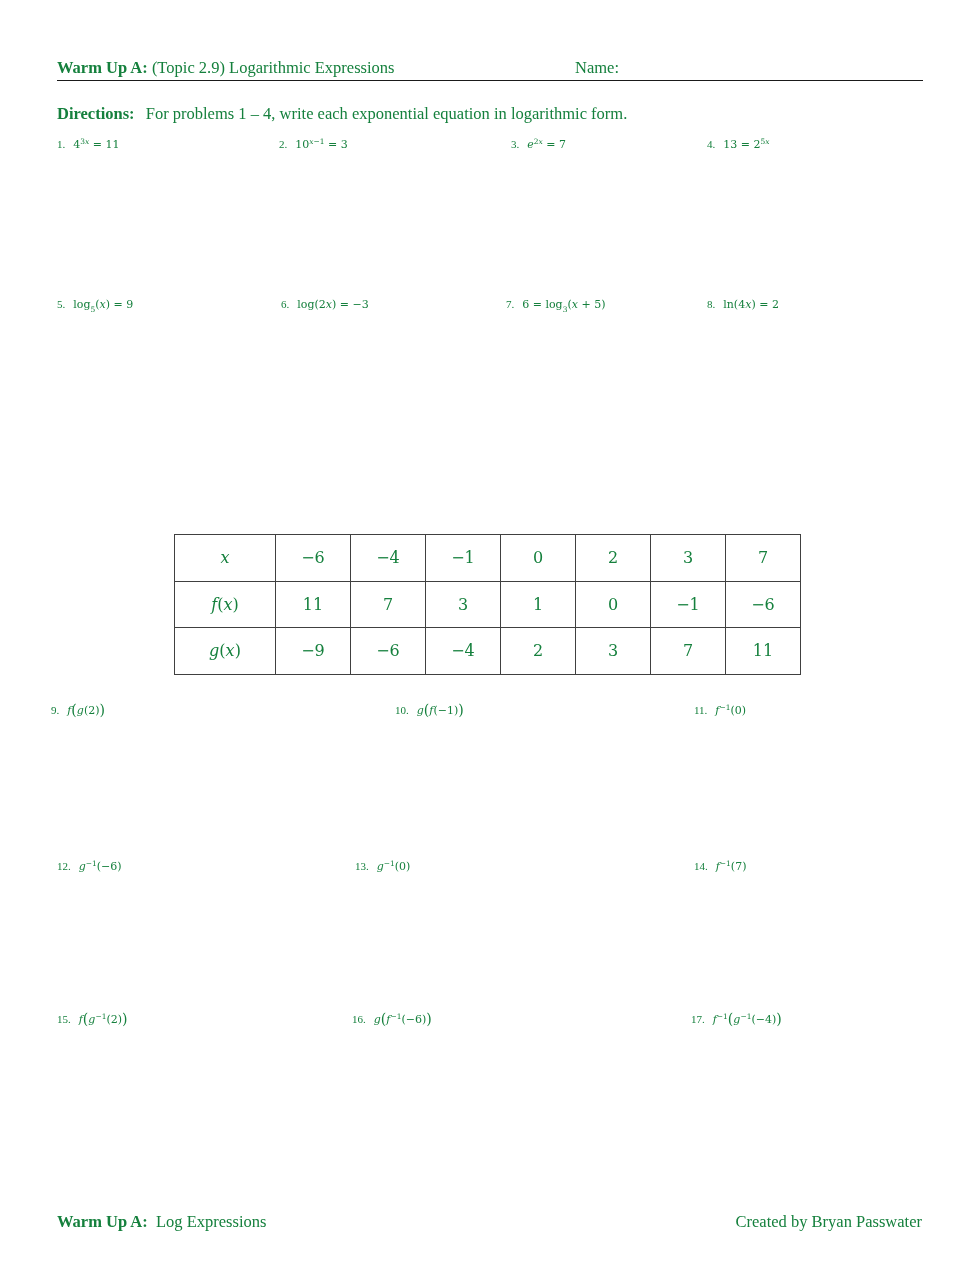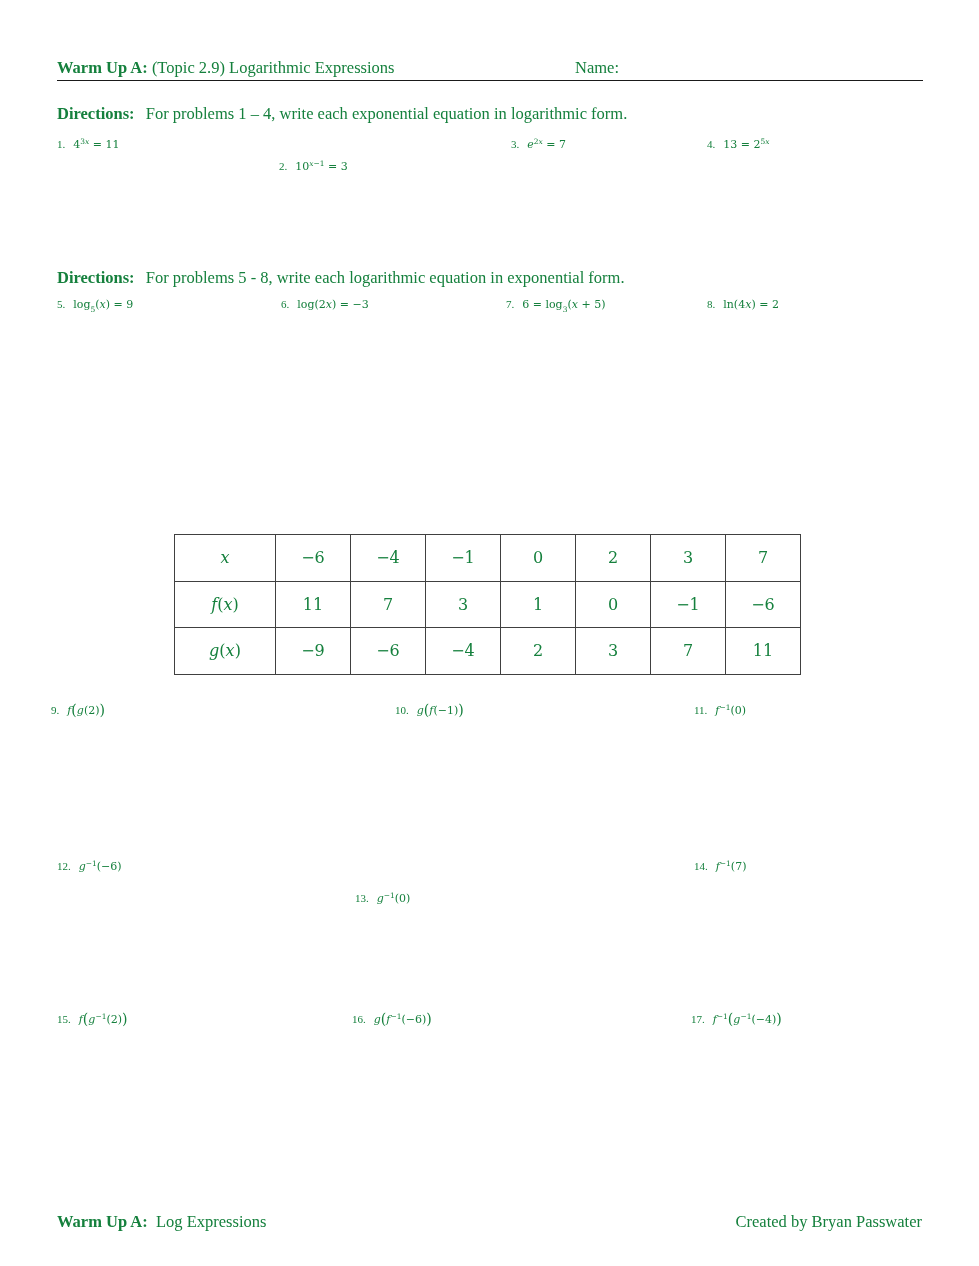--- a/index.html
+++ b/index.html
@@ -24,21 +24,21 @@
   .dirtext { margin-left:7px; }
 
   
   .hdr-title   { left:57px;  top:58px; }
   .name-label  { left:575px; top:58px; }
   .hdr-rule    { left:57px;  top:80px; width:866px; border-top:1.5px solid #1a1a1a; }
 
   
   .dir1 { left:57px; top:104px; }
   .p1 { left:57px;  top:136px; }
-  .p2 { left:279px; top:136px;margin-top:22px; }
+  .p2 { left:279px; top:136px; }
   .p3 { left:511px; top:136px; }
   .p4 { left:707px; top:136px; }
 
   .dir2 { left:57px; top:268px; }
   .p5 { left:57px;  top:298px; }
   .p6 { left:281px; top:298px; }
   .p7 { left:506px; top:298px; }
   .p8 { left:707px; top:298px;text-align:right; }
 
   
@@ -55,21 +55,21 @@
   table.vtable th { width:100px; }
   table.vtable td { width:74px; }
 
   .caption { left:57px; top:660px; }
 
   .p9  { left:51px;  top:702px; }
   .p10 { left:356px; top:702px;margin-left:39px; }
   .p11 { left:694px; top:702px; }
 
   .p12 { left:57px;  top:858px; }
-  .p13 { left:355px; top:858px;margin-top:32px; }
+  .p13 { left:355px; top:858px; }
   .p14 { left:694px; top:858px; }
 
   .p15 { left:57px;  top:1011px; }
   .p16 { left:352px; top:1011px; }
   .p17 { left:691px; top:1011px; }
 
   
   .ftr-left   { left:57px; top:1212px; }
   .ftr-center { left:0; right:0; top:1212px; text-align:center; }
   .ftr-right  { right:57px; top:1212px; text-align:right; }
@@ -85,21 +85,20 @@
   <div class="abs hdr-rule"></div>
 
   
   <div class="abs dir1"><span class="b">Directions:</span><span class="dirtext"> For problems 1 – 4, write each exponential equation in logarithmic form.</span></div>
   <div class="abs p1 math"><span class="pnum">1.</span><span><span>4</span><sup>3</sup><sup class="mi">x</sup><span> = 11</span></span></div>
   <div class="abs p2 math"><span class="pnum">2.</span><span><span>10</span><sup class="mi">x</sup><sup>−1</sup><span> = 3</span></span></div>
   <div class="abs p3 math"><span class="pnum">3.</span><span><span class="mi">e</span><sup>2</sup><sup class="mi">x</sup><span> = 7</span></span></div>
   <div class="abs p4 math"><span class="pnum">4.</span><span><span>13 = 2</span><sup>5</sup><sup class="mi">x</sup></span></div>
 
   
-  <div class="abs dir2"><span class="b">Directions:</span><span class="dirtext"> For problems 5 - 8, write each logarithmic equation in exponential form.</span></div>
   <div class="abs p5 math"><span class="pnum">5.</span><span><span>log</span><sub>5</sub><span>(</span><span class="mi">x</span><span>) = 9</span></span></div>
   <div class="abs p6 math"><span class="pnum">6.</span><span><span>log(2</span><span class="mi">x</span><span>) = −3</span></span></div>
   <div class="abs p7 math"><span class="pnum">7.</span><span><span>6 = log</span><sub>3</sub><span>(</span><span class="mi">x</span><span> + 5)</span></span></div>
   <div class="abs p8 math"><span class="pnum">8.</span><span><span>ln(4</span><span class="mi">x</span><span>) = 2</span></span></div>
 
   
   <div class="abs vtable-wrap">
     <table class="vtable"><tbody><tr><th><span class="mi">x</span></th><td>−6</td><td>−4</td><td>−1</td><td>0</td><td>2</td><td>3</td><td>7</td></tr><tr><th><span class="mi">f</span><span>(</span><span class="mi">x</span><span>)</span></th><td>11</td><td>7</td><td>3</td><td>1</td><td>0</td><td>−1</td><td>−6</td></tr><tr><th><span class="mi">g</span><span>(</span><span class="mi">x</span><span>)</span></th><td>−9</td><td>−6</td><td>−4</td><td>2</td><td>3</td><td>7</td><td>11</td></tr></tbody></table>
   </div>
 

